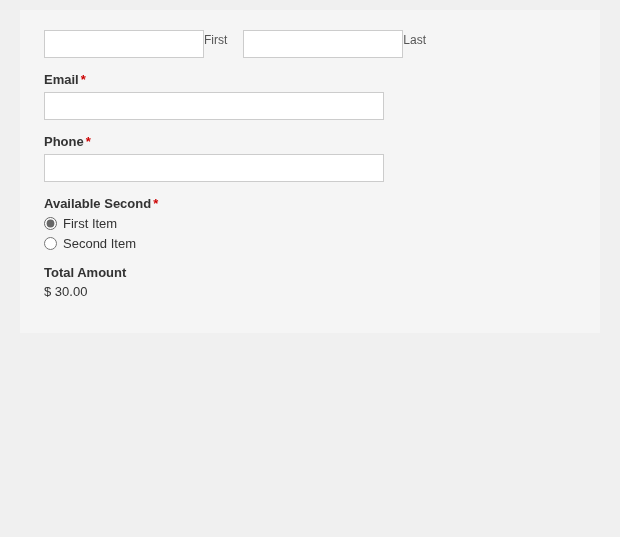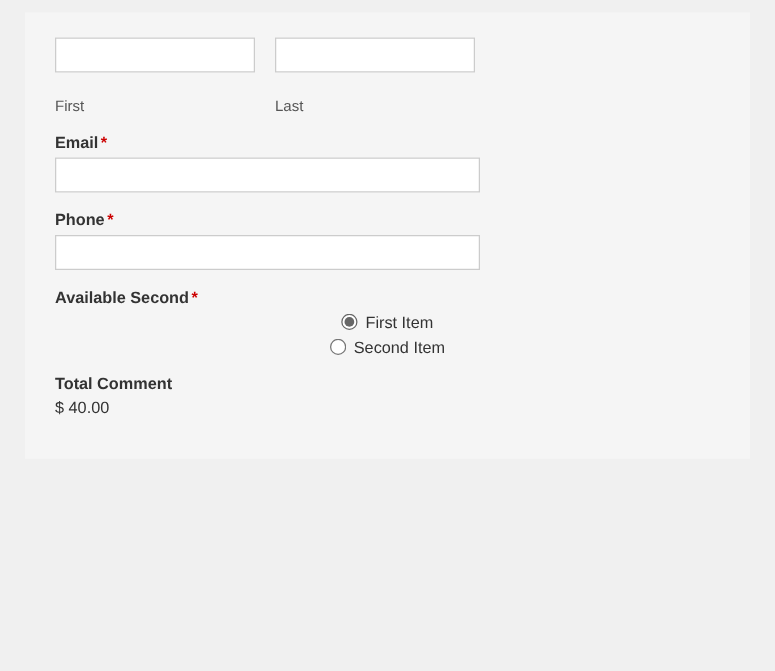--- a/index.html
+++ b/index.html
@@ -43,22 +43,21 @@
       margin-left: 2px;
     }
 
     .name-row {
       display: flex;
       gap: 16px;
     }
 
     .name-col {
       display: flex;
-      flex-direction: column;
-      gap: 17px;
+      flex-direction: row;
     }
 
     .name-col input {
       width: 160px;
     }
 
     .sub-label {
       font-size: 12px;
       color: #555;
       margin-top: 3px;
@@ -85,21 +84,20 @@
       gap: 5px;
       margin-top: 4px;
     }
 
     .radio-item {
       display: flex;
       align-items: center;
       gap: 6px;
       font-size: 13px;
       color: #333;
-      justify-content: center;
     }
 
     .radio-item input[type="radio"] {
       margin: 0;
       accent-color: #666;
     }
 
     .total-amount-label {
       font-size: 13px;
       font-weight: bold;
@@ -168,18 +166,18 @@
         <span>First Item</span>
       </label>
       <label class="radio-item">
         <input type="radio" name="available_items" value="item2" style="">
         <span>Second Item</span>
       </label>
     </div>
   </div>
 
   <div class="field-group">
-    <span class="total-amount-label">Total Comment</span>
-    <span class="total-amount-value">$ 40.00</span>
+    <span class="total-amount-label">Total Amount</span>
+    <span class="total-amount-value">$ 30.00</span>
   </div>
 
 
 </div>
 
 </body></html>

